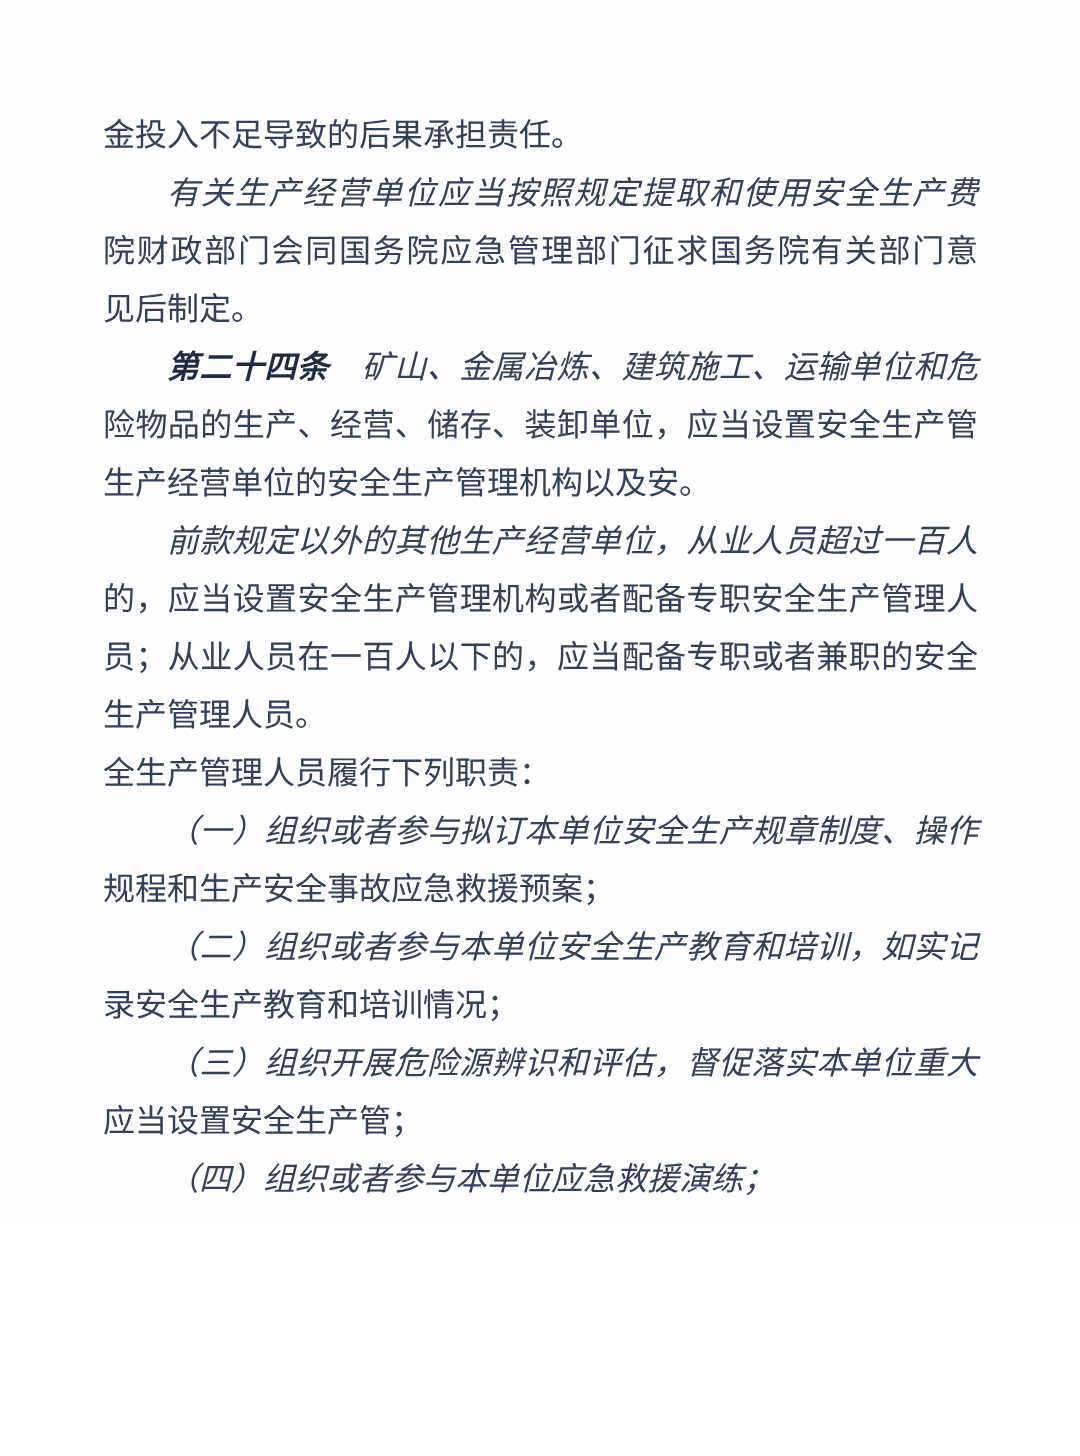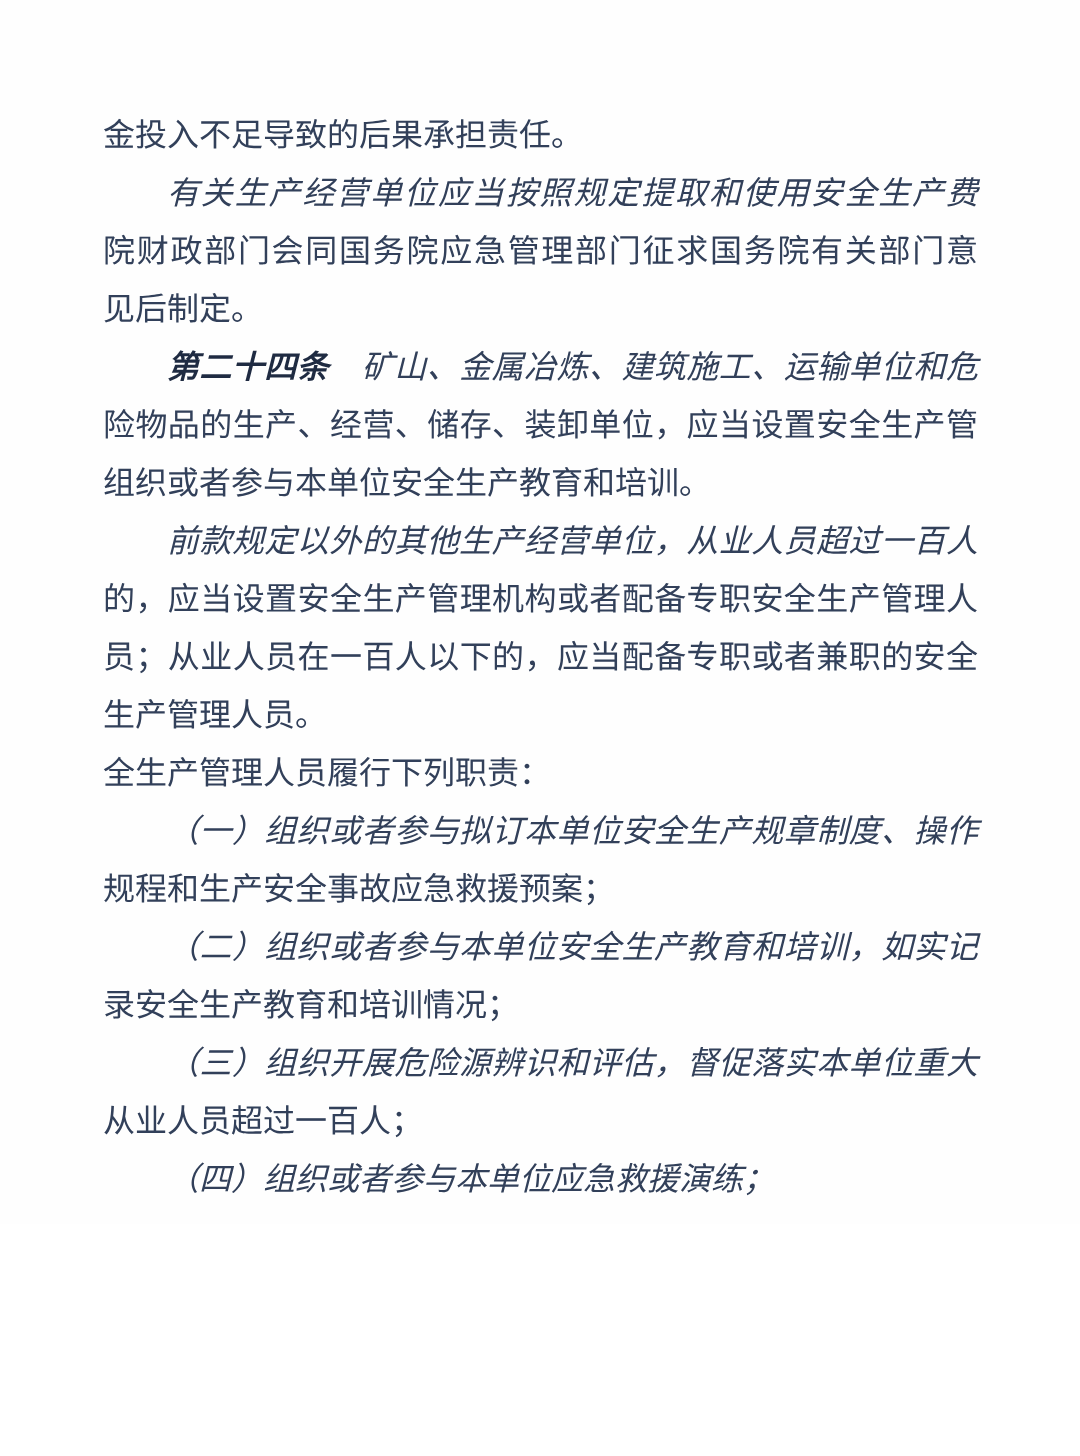--- a/index.html
+++ b/index.html
@@ -47,27 +47,27 @@
 <body>
 
 <div class="page">
   <div class="doc" id="doc">
       <div class="line end"><span>金投入不足导致的后果承担责任。</span></div>
       <div class="line indent"><span>有关生产经营单位应当按照规定提取和使用安全生产费</span></div>
       <div class="line"><span>院财政部门会同国务院应急管理部门征求国务院有关部门意</span></div>
       <div class="line end"><span>见后制定。</span></div>
       <div class="line indent"><span class="article-no">第二十四条</span><span>　矿山、金属冶炼、建筑施工、运输单位和危</span></div>
       <div class="line"><span>险物品的生产、经营、储存、装卸单位，应当设置安全生产管</span></div>
-      <div class="line end"><span>组织或者参与本单位安全生产教育和培训。</span></div>
+      <div class="line end"><span>生产经营单位的安全生产管理机构以及安。</span></div>
       <div class="line indent"><span>前款规定以外的其他生产经营单位，从业人员超过一百人</span></div>
       <div class="line"><span>的，应当设置安全生产管理机构或者配备专职安全生产管理人</span></div>
       <div class="line"><span>员；从业人员在一百人以下的，应当配备专职或者兼职的安全</span></div>
       <div class="line end"><span>生产管理人员。</span></div>
       <div class="line end"><span>全生产管理人员履行下列职责：</span></div>
       <div class="line indent"><span>（一）组织或者参与拟订本单位安全生产规章制度、操作</span></div>
       <div class="line end"><span>规程和生产安全事故应急救援预案；</span></div>
       <div class="line indent"><span>（二）组织或者参与本单位安全生产教育和培训，如实记</span></div>
       <div class="line end"><span>录安全生产教育和培训情况；</span></div>
       <div class="line indent"><span>（三）组织开展危险源辨识和评估，督促落实本单位重大</span></div>
-      <div class="line end"><span>从业人员超过一百人；</span></div>
+      <div class="line end"><span>应当设置安全生产管；</span></div>
       <div class="line indent end"><span>（四）组织或者参与本单位应急救援演练；</span></div>
     </div>
 </div>
 
 </body></html>

